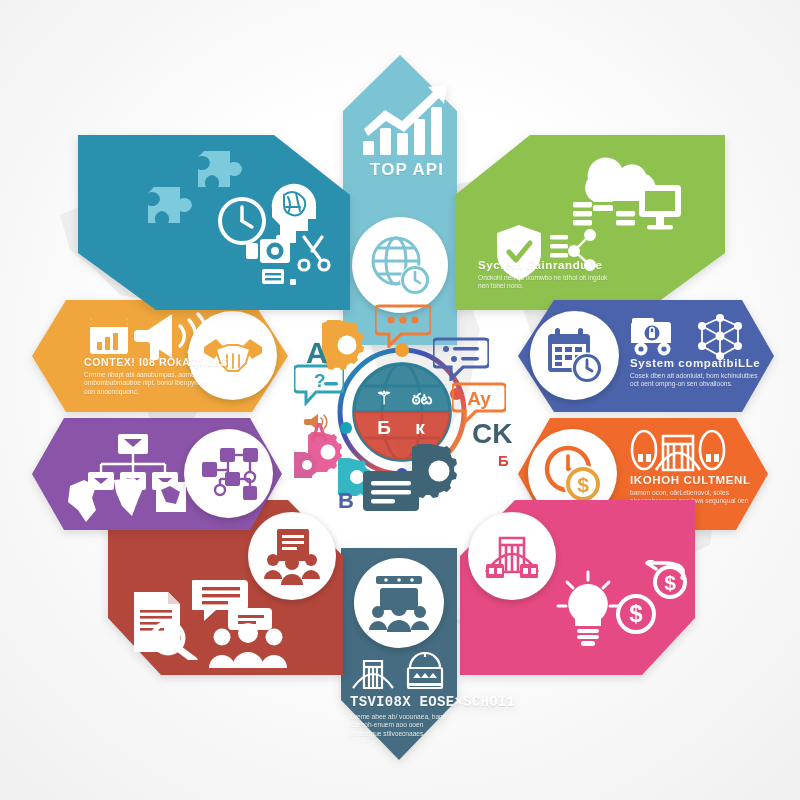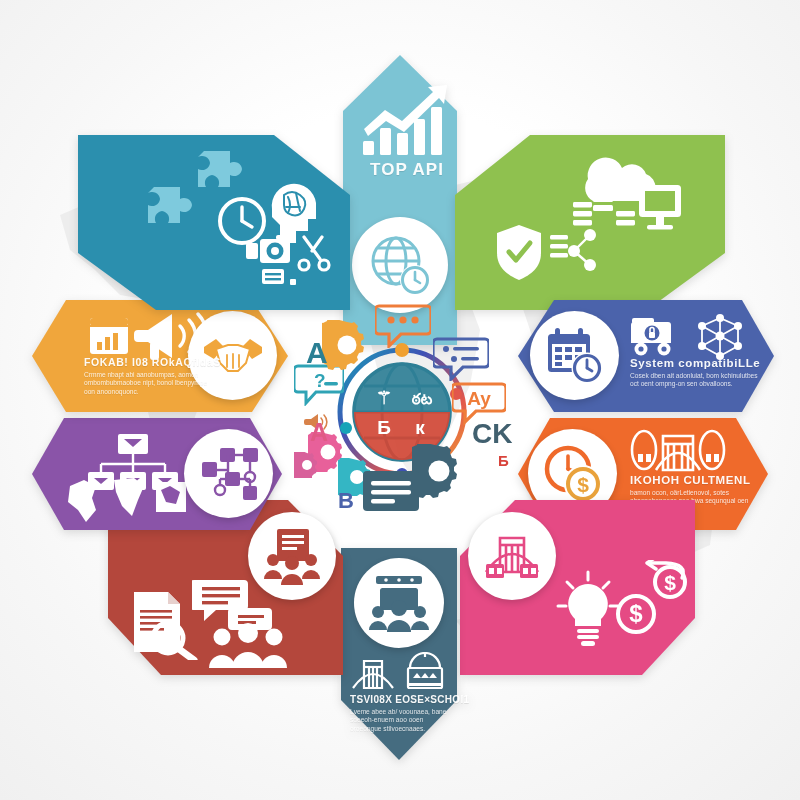--- a/index.html
+++ b/index.html
@@ -155,20 +155,24 @@
             <circle cx="95" cy="12" r="6"></circle>
             <circle cx="95" cy="42" r="6"></circle>
             <circle cx="79" cy="28" r="6"></circle>
           </g>
           <g stroke="#ffffff" stroke-width="2.4">
             <line x1="79" y1="28" x2="95" y2="12"></line>
             <line x1="79" y1="28" x2="95" y2="42"></line>
           </g>
         </svg>
       </span>
+      <div class="lbl" style="left:23px;top:124px;width:160px;">
+        <div class="title">Syctem Eainrandune</div>
+        <div class="desc">Onckohi nen qo ixomwbo ne tdhoi oit ingdok nen tonei nono.</div>
+      </div>
     </div>
   </div>
 
   <div class="petal" style="left:518px;top:300px;width:256px;height:84px;">
     <div class="body">
       <svg width="256" height="112" viewBox="0 0 256 112">
         <path d="M36 0 L224 0 L256 56 L224 112 L36 112 L0 56 Z" fill="#4b63ab"></path>
       </svg>
       <div class="badge" style="left:12px;top:11px;width:89px;height:89px;">
         <svg width="60" height="60" viewBox="0 0 60 60">
@@ -387,21 +391,21 @@
           </g>
           <g fill="#ffffff">
             <path d="M10 26 l4 -5 l4 5 Z"></path>
             <path d="M18 26 l4 -5 l4 5 Z"></path>
             <path d="M26 26 l4 -5 l4 5 Z"></path>
             <rect x="6" y="31" width="32" height="3"></rect>
           </g>
         </svg>
       </span>
       <div class="lbl" style="left:17px;top:146px;width:102px;">
-        <div class="title" style="font-size:10px;letter-spacing:.3px;">TSVI08X   EOSE×SCHOI1</div>
+        <div class="title" style="font-size:14px;letter-spacing:.3px;font-family:Liberation Mono, monospace;">TSVI08X   EOSE×SCHOI1</div>
         <div class="desc" style="max-width:100px;">Lveme abee ab/ voounaea, bane sdeeoh-enuem aoo ooen oroeongue stilvoecnaaes.</div>
       </div>
     </div>
   </div>
 
   <div class="petal" style="left:108px;top:500px;width:235px;height:175px;">
     <div class="body">
       <svg width="235" height="175" viewBox="0 0 235 175">
         <path d="M0 118 L0 0 L180 0 L235 56 L235 175 L53 175 Z" fill="#b4473c"></path>
       </svg>
@@ -575,21 +579,21 @@
             <path d="M14 16 L26 12 L36 12 L48 16 L44 30 L36 38 L26 38 L18 30 Z"></path>
           </g>
           <g stroke="#f0a63c" stroke-width="1.8" stroke-linecap="round">
             <line x1="25" y1="22" x2="25" y2="34"></line>
             <line x1="31" y1="21" x2="31" y2="35"></line>
             <line x1="37" y1="22" x2="37" y2="34"></line>
           </g>
         </svg>
       </div>
       <div class="lbl" style="left:52px;top:56px;width:132px;">
-        <div class="title" style="font-size:10.5px;">FOKAB! I08 ROkAQfIdaS</div>
+        <div class="title" style="font-size:10.5px;">CONTEX! I08 ROkAQfIdaS</div>
         <div class="desc">Crmme nbapt abi aanobumpas, aomon ombombubmaoboe nipt, bonol lbenpympe oon anoonoquonc.</div>
       </div>
     </div>
   </div>
 
   <div class="petal" style="left:78px;top:135px;width:272px;height:175px;">
     <div class="body">
       <svg width="272" height="175" viewBox="0 0 272 175">
         <path d="M0 118 L0 0 L196 0 L272 60 L272 175 L78 175 Z" fill="#2b8fae"></path>
       </svg>

